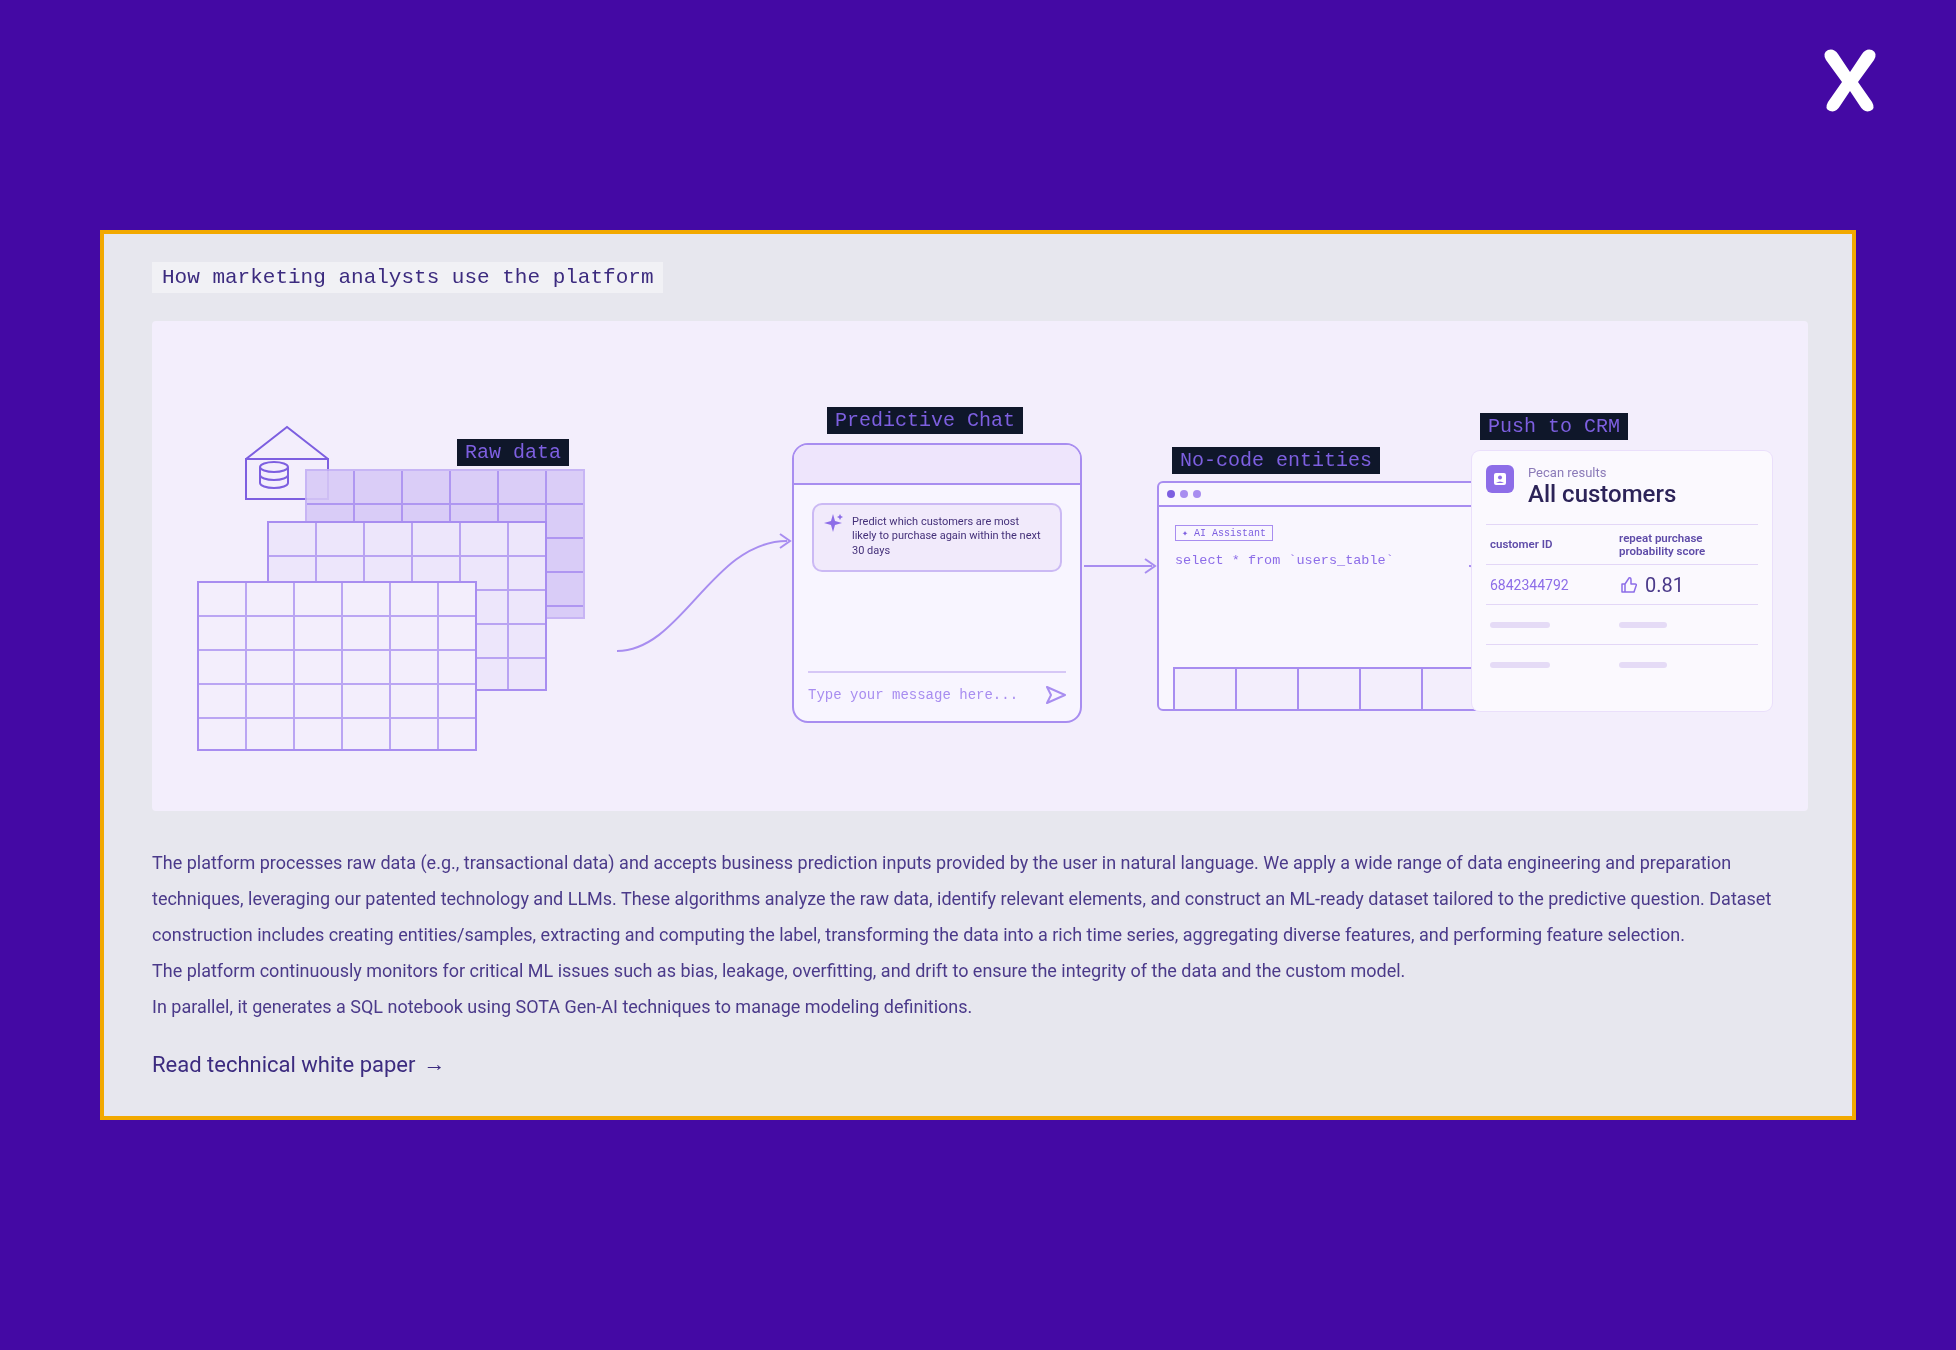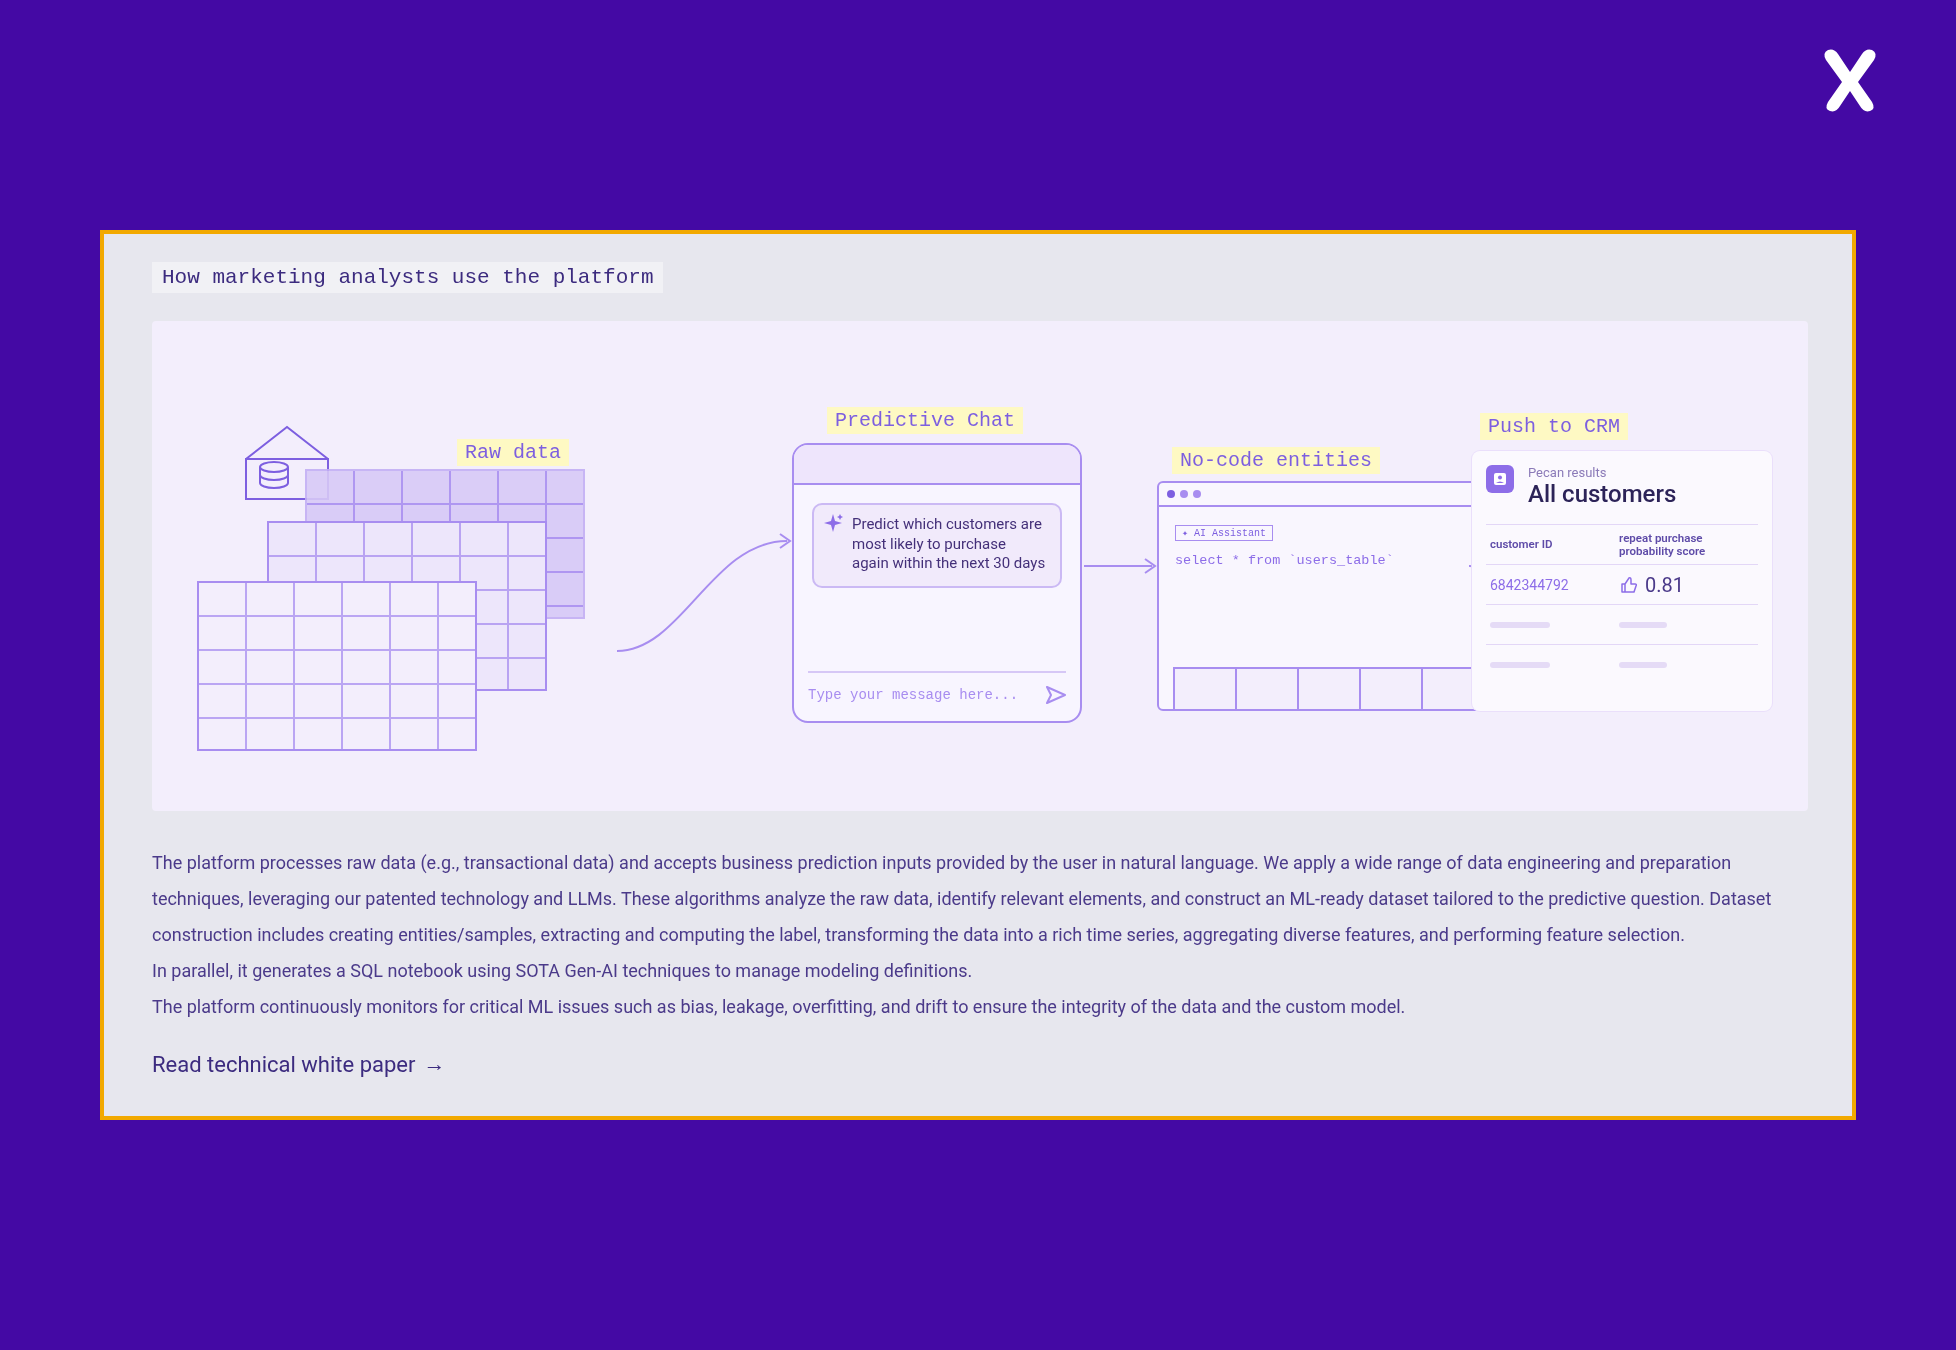--- a/index.html
+++ b/index.html
@@ -31,21 +31,21 @@
   }
   .diagram {
     background:#f3eefc;
     border-radius:4px;
     height:490px;
     position:relative;
     overflow:hidden;
   }
   .mono { font-family:"Courier New",monospace; color:#7d5fe0; }
   .label-chip {
-    background:#fef9c3;
+    background:#0f172a;
     padding:2px 8px;
     font-size:20px;
     position:absolute;
     white-space:nowrap;
   }
 
   
   .raw-area { position:absolute; left:45px; top:100px; width:415px; height:330px; }
   .house { position:absolute; left:45px; top:2px; }
   .grid3 { position:absolute; border:2px solid #a88df0; }
@@ -57,21 +57,21 @@
       repeating-linear-gradient(to bottom, transparent 0 32px, #a88df0 32px 34px),
       repeating-linear-gradient(to right, transparent 0 46px, #a88df0 46px 48px);
   }
   .grid-b .grid-cov, .grid-c .grid-cov { opacity:.75; }
 
   
   .chat-win { position:absolute; left:640px; top:122px; width:290px; height:280px;
     border:2px solid #a88df0; border-radius:16px; background:#f8f5ff;}
   .chat-header{ height:40px; border-bottom:2px solid #a88df0; border-radius:14px 14px 0 0; background:#eee5fc;}
   .chat-bubble { margin:18px 18px 0 18px; border:2px solid #cbb9f4; border-radius:10px; background:#f1eafb;
-    padding:10px 14px 12px 38px; position:relative; font-size:15px; color:#443079; line-height:1.3;}
+    padding:10px 14px 12px 38px; position:relative; font-size:11px; color:#443079; line-height:1.3;}
   .sparkle { position:absolute; left:8px; top:8px; }
   .chat-input { position:absolute; left:14px; right:14px; bottom:14px; height:36px; display:flex; align-items:center;
     border-top:2px solid #d6c7f6; padding-top:10px; justify-content:space-between;}
   .chat-ph { font-family:"Courier New",monospace; font-size:14px; color:#a88df0; }
 
   
   .code-win{ position:absolute; left:1005px; top:160px; width:342px; height:230px; border:2px solid #a88df0; border-radius:6px; background:#f9f6fe;}
   .code-title{ height:24px; border-bottom:2px solid #a88df0; display:flex; align-items:center; gap:5px; padding-left:8px;}
   .tdot{ width:8px;height:8px;border-radius:50%; background:#a88df0;}
   .tdot.on{ background:#7d5fe0;}
@@ -240,22 +240,22 @@
               <div class="placeholder-bar pb2"></div>
             </div>
         </div>
       </div>
     </div>
 
   </div>
 
   <div class="desc">
     <p>The platform processes raw data (e.g., transactional data) and accepts business prediction inputs provided by the user in natural language. We apply a wide range of data engineering and preparation techniques, leveraging our patented technology and LLMs. These algorithms analyze the raw data, identify relevant elements, and construct an ML-ready dataset tailored to the predictive question. Dataset construction includes creating entities/samples, extracting and computing the label, transforming the data into a rich time series, aggregating diverse features, and performing feature selection.</p>
+    <p>The platform continuously monitors for critical ML issues such as bias, leakage, overfitting, and drift to ensure the integrity of the data and the custom model.</p>
     <p>In parallel, it generates a SQL notebook using SOTA Gen-AI techniques to manage modeling definitions.</p>
-    <p>The platform continuously monitors for critical ML issues such as bias, leakage, overfitting, and drift to ensure the integrity of the data and the custom model.</p>
   </div>
 
   <a class="cta">
     <span>Read technical white paper</span>
     <span class="arrow">→</span>
   </a>
 
 </div>
 
 </body></html>

